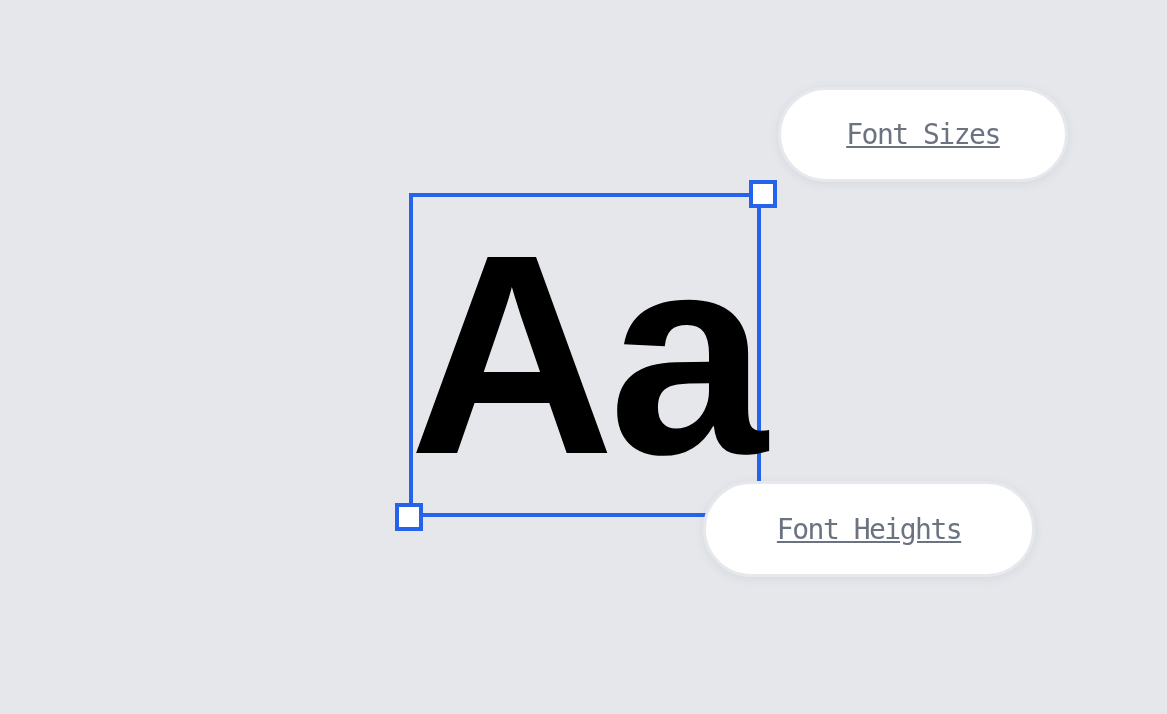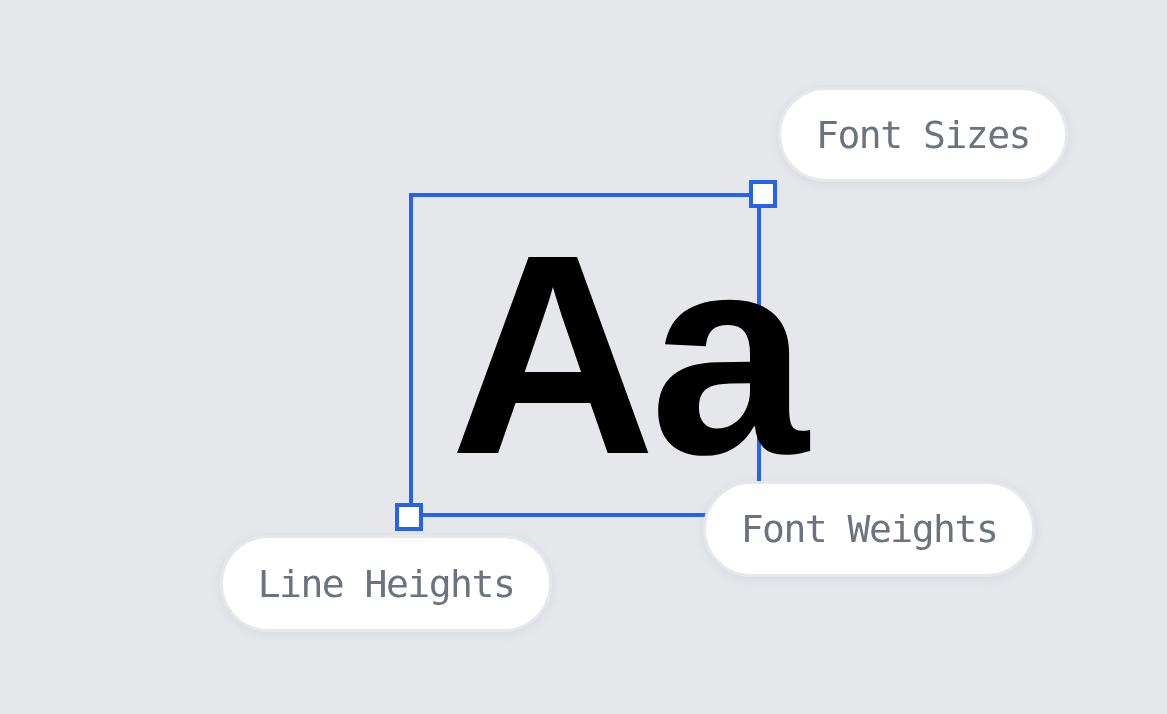--- a/index.html
+++ b/index.html
@@ -29,21 +29,20 @@
     left:409px;top:212px;width:352px;
     text-align:center;
     font-family:"Liberation Sans",sans-serif;
     font-weight:bold;
     font-size:285px;
     line-height:285px;
     letter-spacing:-6px;
     color:var(--glyph);
     z-index:2;
     white-space:nowrap;
-    padding-left:41px;
   }
   .handle{
     position:absolute;
     width:28px;height:28px;
     background:#ffffff;
     border:4px solid var(--accent);
     z-index:3;
   }
   .handle.top-right{left:749px;top:180px;}
   .handle.bottom-left{left:395px;top:503px;}
@@ -51,24 +50,25 @@
     position:absolute;
     display:flex;align-items:center;justify-content:center;
     background:var(--pill-bg);
     border:3px solid var(--pill-border);
     border-radius:999px;
     box-shadow:0 2px 10px rgba(100,116,139,0.12);
     z-index:4;
   }
   .pill span{
     font-family:"DejaVu Sans Mono","Liberation Mono",monospace;
-    font-size:38px;
+    font-size:28px;
     letter-spacing:-1.5px;
     color:var(--label-text);
     white-space:nowrap;
+    text-decoration:underline;
   }
   .pill.font-families{left:113px;top:160px;width:350px;height:97px;}
   .pill.font-sizes{left:778px;top:87px;width:290px;height:95px;}
   .pill.font-weights{left:703px;top:481px;width:332px;height:96px;}
   .pill.line-heights{left:220px;top:535px;width:332px;height:97px;}
 </style>
 </head>
 <body>
 
 <div class="canvas">
@@ -80,20 +80,17 @@
   <div class="handle top-right"></div>
 
   <div class="handle bottom-left"></div>
 
 
   <div class="pill font-sizes">
     <span>Font Sizes</span>
   </div>
 
   <div class="pill font-weights">
-    <span>Font Weights</span>
+    <span>Font Heights</span>
   </div>
 
-  <div class="pill line-heights">
-    <span>Line Heights</span>
-  </div>
 
 </div>
 
 </body></html>

